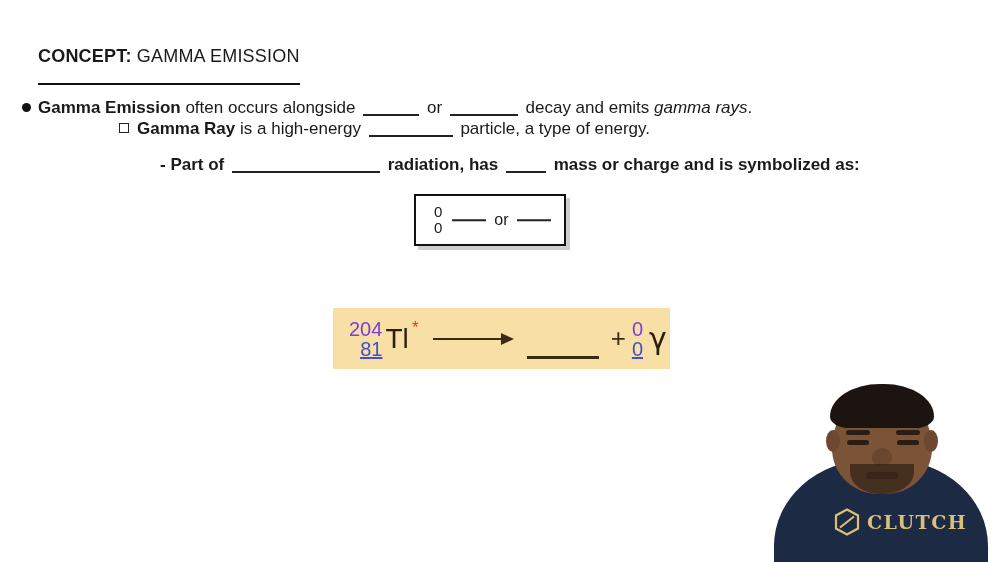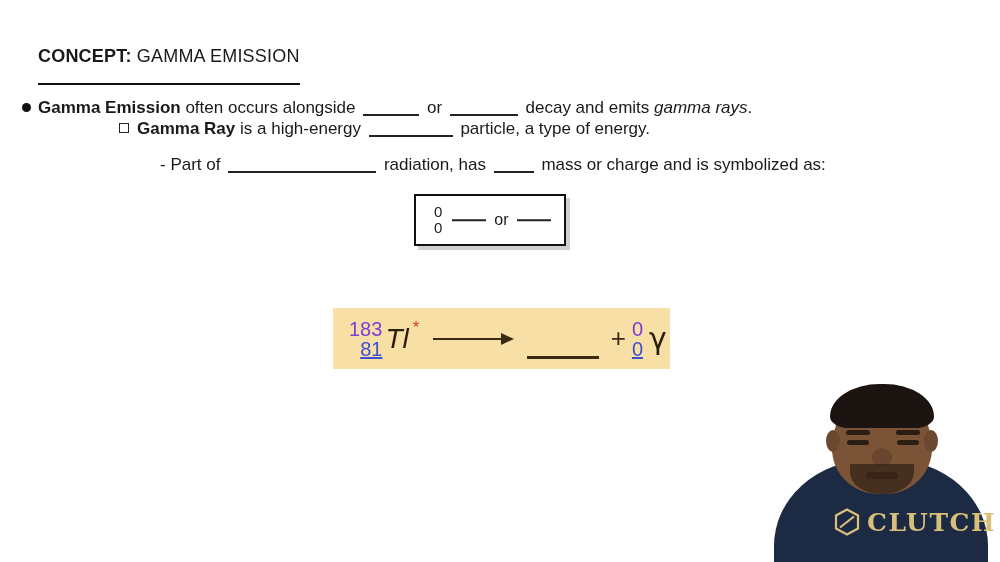--- a/index.html
+++ b/index.html
@@ -65,21 +65,21 @@
   .blank {
     display: inline-block;
     border-bottom: 2px solid #222;
     vertical-align: -3px;
     margin: 0 3px;
   }
   .blank.red { border-bottom-color: #c0617f; }
 
   .line1 { left: 22px;  top: 85px; margin-top: 14px; }
   .line2 { left: 96px;  top: 120px; margin-left: 23px; }
-  .line3 { left: 160px; top: 156px; }
+  .line3 { left: 160px; top: 156px; font-weight: bold; }
   .line4 { left: 96px;  top: 263px; }
 
   
   .symbol-box {
     position: absolute;
     left: 414px;
     top: 194px;
     width: 148px;
     height: 48px;
     border: 2px solid #111;
@@ -135,21 +135,20 @@
     font-size: 20px;
     margin-right: 3px;
   }
   .iso .mass { color: #7b3fd4; }
   .iso .num  { color: #3f4fd4; text-decoration: underline; }
   .elem {
     position: relative;
     font-size: 28px;
     color: #2a1e0c;
     margin-right: 2px;
-    font-style: italic;
   }
   .elem .star {
     position: absolute;
     top: -4px;
     right: -10px;
     font-size: 17px;
     color: #e03a1c;
     line-height: 1;
   }
   .arrow {
@@ -288,21 +287,21 @@
     align-items: center;
     gap: 7px;
   }
   .hex {
     width: 26px;
     height: 28px;
   }
   .clutch-word {
     font-family: "DejaVu Serif", serif;
     font-weight: bold;
-    font-size: 25px;
+    font-size: 19px;
     letter-spacing: 1.5px;
     color: #d9c07a;
     line-height: 1;
   }
 </style>
 </head>
 <body>
 
 <div id="slide">
 
@@ -333,21 +332,21 @@
       <span class="blank"></span>
       <span class="ortext">or</span>
       <span class="blank"></span>
     </div>
   </div>
 
 
   <div class="eq-box">
     <div class="eq-inner">
       <span class="iso">
-        <span class="mass">183</span>
+        <span class="mass">204</span>
         <span class="num">81</span>
       </span>
       <span class="elem"><span>Tl</span><span class="star">*</span></span>
       <span class="arrow"></span>
       <span class="eq-blank"></span>
       <span class="plus">+</span>
       <span class="iso">
         <span class="mass">0</span>
         <span class="num">0</span>
       </span>

